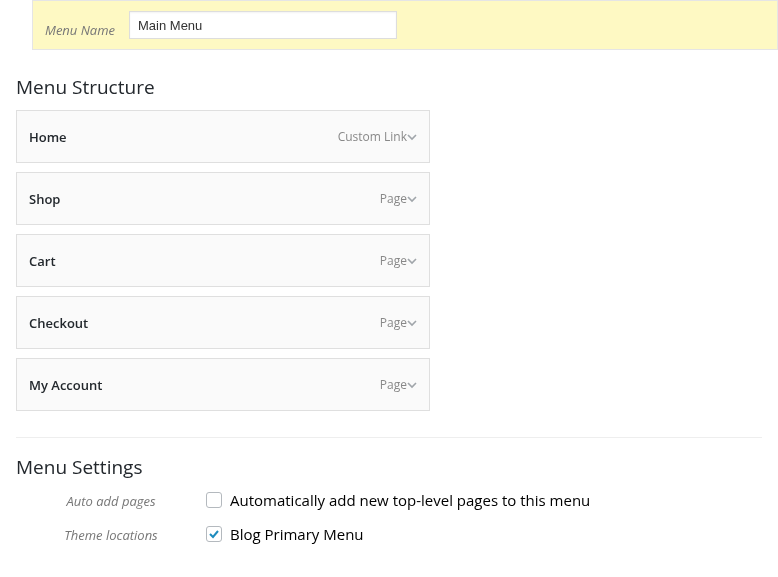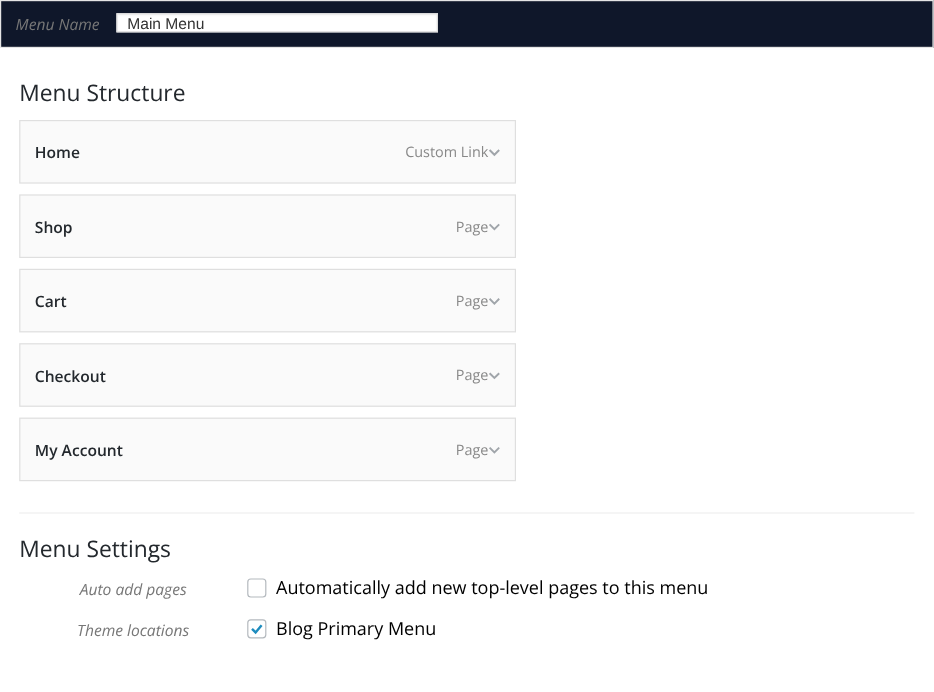--- a/index.html
+++ b/index.html
@@ -5,35 +5,36 @@
   * { box-sizing: border-box; }
   html, body { margin: 0; padding: 0; }
   body {
     font-family: "Open Sans", -apple-system, BlinkMacSystemFont, "Segoe UI", Roboto, Helvetica, Arial, sans-serif;
     font-size: 13px;
     color: #444;
     background: #fff;
     width: 778px;
   }
   .header-bar {
-    background: #0f172a;
+    background: #fef9c3;
     border: 1px solid #e5e5e5;
     padding: 10px 12px;
     display: flex;
-    align-items: flex-start;
+    align-items: flex-end;
+    margin-left: 32px;
   }
   .menu-name-label {
     font-style: italic;
     color: #777;
     margin-right: 14px;
     font-size: 13px;
   }
   .menu-name-input {
     width: 268px;
-    height: 16px;
+    height: 28px;
     border: 1px solid #ddd;
     background: #fff;
     padding: 3px 8px;
     font-size: 13px;
     color: #333;
     box-shadow: inset 0 1px 2px rgba(0,0,0,0.05);
   }
   .content {
     padding: 14px 16px 20px 16px;
   }

